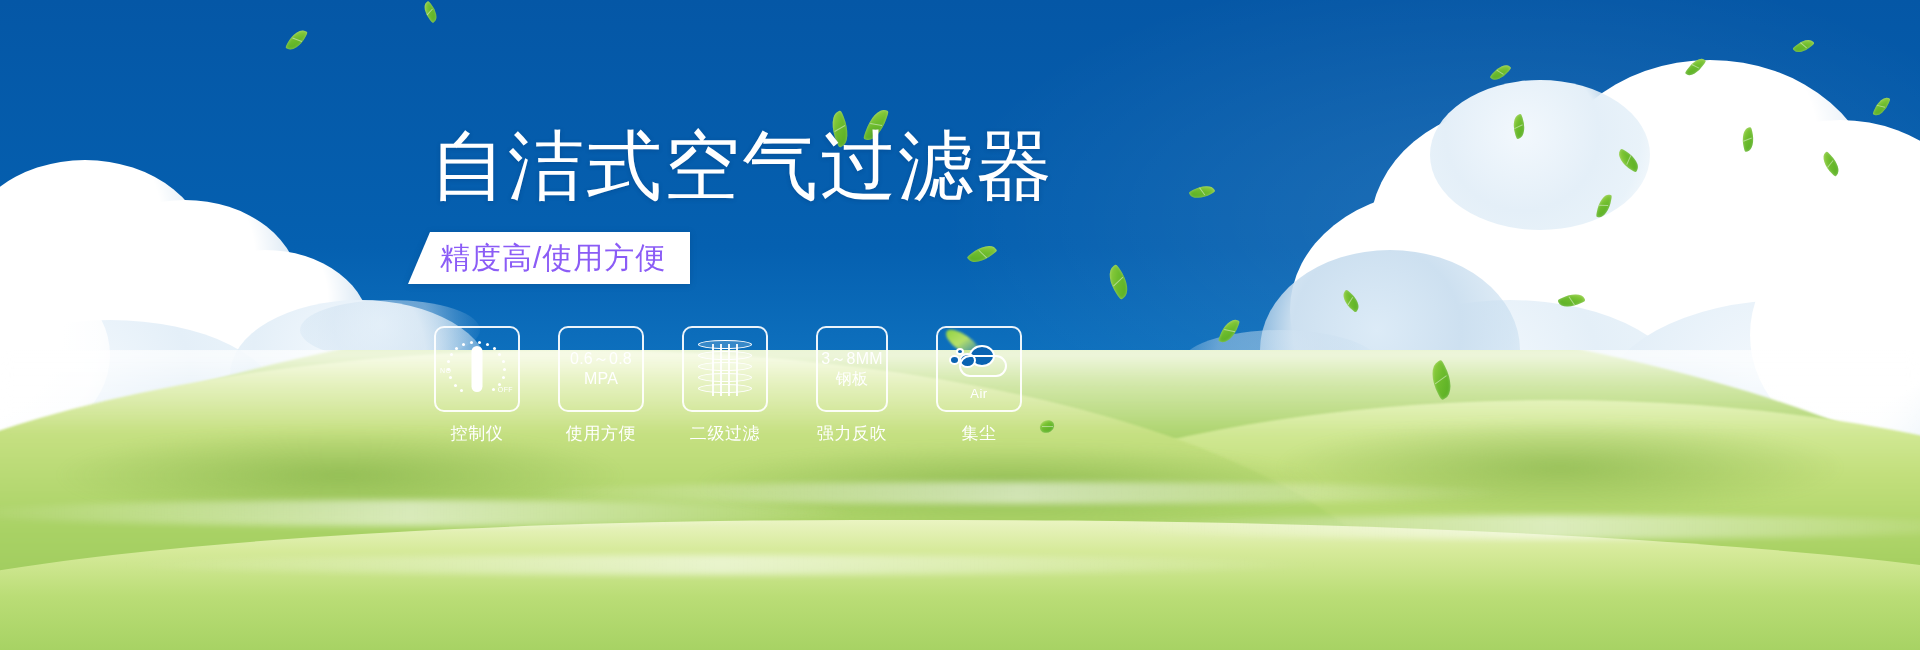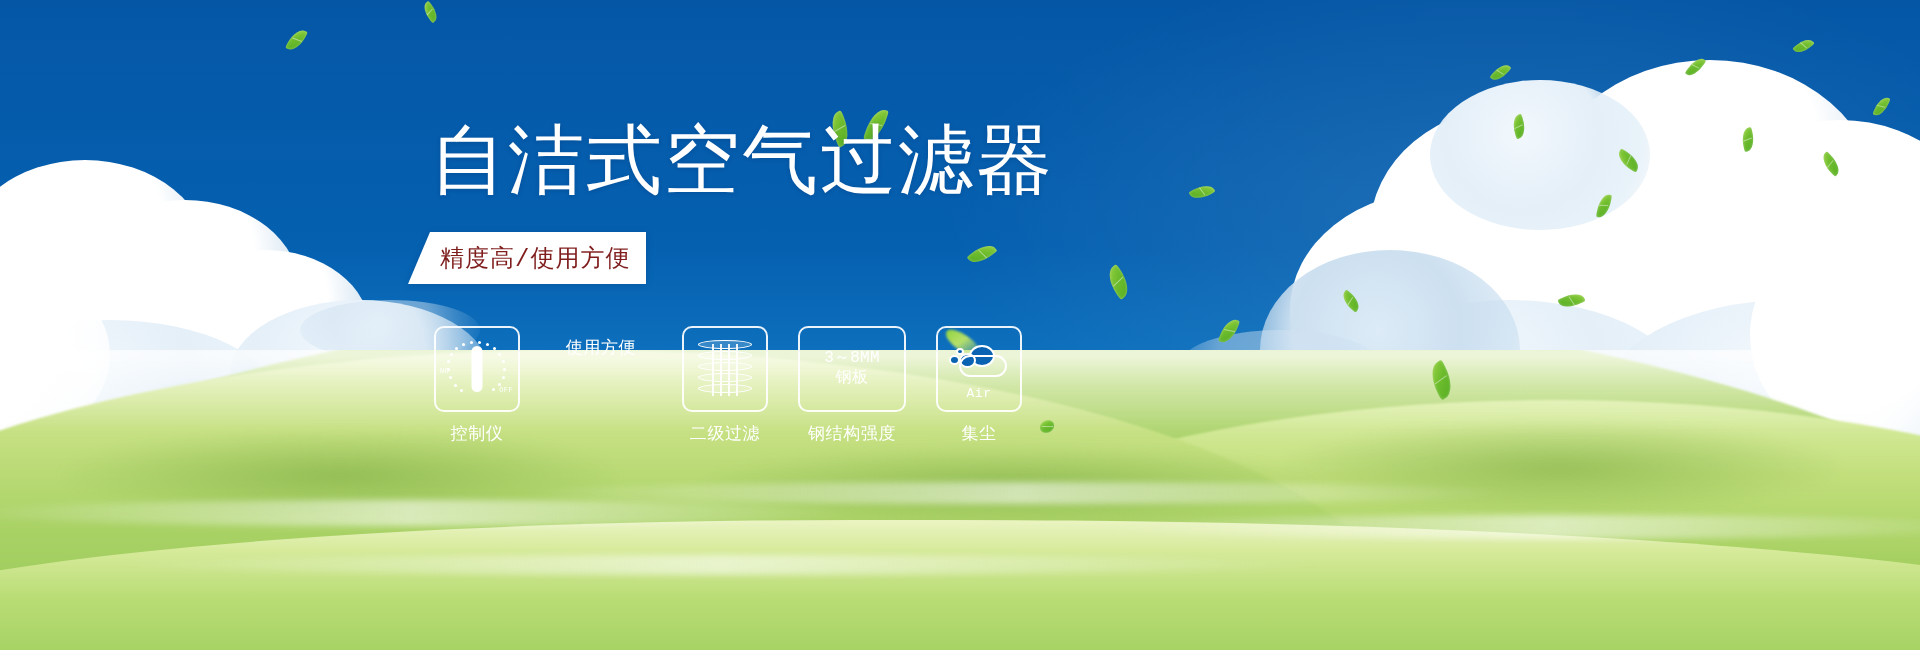--- a/index.html
+++ b/index.html
@@ -87,21 +87,21 @@
   }
   .leaf::after{
     content:"";
     position:absolute; left:12%; top:46%;
     width:76%; height:1px;
     background:rgba(255,255,255,.45);
     transform:rotate(-8deg);
   }
 
   
-  .content{ position:absolute; left:0; top:0; width:1920px; height:650px;font-family:Liberation Mono, monospace; }
+  .content{ position:absolute; left:0; top:0; width:1920px; height:650px; }
 
   .title{
     position:absolute; left:430px; top:128px;
     font-size:76px; line-height:1.0;
     color:#ffffff;
     letter-spacing:2px;
     font-weight:400;
     white-space:nowrap;
     text-shadow:0 1px 4px rgba(0,40,90,.25);
   }
@@ -117,24 +117,24 @@
     color:#ffffff;
     font-size:24px;
     display:flex; align-items:center;
     padding:0 28px 0 22px;
     letter-spacing:1px;
     clip-path:polygon(0 0, 100% 0, calc(100% - 22px) 100%, 0 100%);
     padding-right:42px;
   }
   .badge-right{
     background:#ffffff;
-    color:#7f1d1d;
-    font-size:24px;
+    color:#8b5cf6;
+    font-size:30px;
     display:flex; align-items:center;
-    padding:0 16px 0 10px;
+    padding:0 24px 0 10px;
     letter-spacing:1px;
     margin-left:-22px;
     clip-path:polygon(22px 0, 100% 0, 100% 100%, 0 100%);
     padding-left:32px;
   }
 
   .features{
     position:absolute; left:434px; top:326px;
     display:flex; gap:38px;
   }
@@ -149,21 +149,21 @@
     position:relative;
     overflow:hidden;
   }
   .feature-box .txt{
     font-size:16px; line-height:1.22; text-align:center; letter-spacing:.2px;
   }
   .feature-label{
     margin-top:10px;
     font-size:17px; color:#ffffff; white-space:nowrap; letter-spacing:.6px;
   }
-  .feature.wide, .feature.wide .feature-box{ width:108px; }
+  .feature.wide, .feature.wide .feature-box{ width:72px; }
   .feature.wide{ width:92px; }
 
   
   .gauge{ position:relative; width:72px; height:66px; }
   .gauge .needle{
     position:absolute; left:50%; top:10px; transform:translateX(-50%);
     width:11px; height:46px; border-radius:6px; background:#ffffff;
   }
   .gauge .dot{ position:absolute; width:3.4px; height:3.4px; border-radius:50%; background:#ffffff; }
   .gauge .no,.gauge .off{ position:absolute; font-size:7px; color:#ffffff; letter-spacing:.4px; }
@@ -325,20 +325,24 @@
             <div class="dot" style="left:13px; top:48px;"></div>
             <div class="dot" style="left:19px; top:53px;"></div>
             <span class="no">NO</span>
             <span class="off">OFF</span>
           </div>
         </div>
         <div class="feature-label">控制仪</div>
       </div>
 
       <div class="feature">
+        <div class="feature-box">
+          <div class="txt">0.6～0.8</div>
+          <div class="txt">MPA</div>
+        </div>
         <div class="feature-label">使用方便</div>
       </div>
 
       <div class="feature">
         <div class="feature-box">
           <div class="cart">
             <div class="bar" style="left:14px;"></div>
             <div class="bar" style="left:22px;"></div>
             <div class="bar" style="left:30px;"></div>
             <div class="bar" style="left:38px;"></div>
@@ -350,21 +354,21 @@
           </div>
         </div>
         <div class="feature-label">二级过滤</div>
       </div>
 
       <div class="feature wide">
         <div class="feature-box">
           <div class="txt">3～8MM</div>
           <div class="txt">钢板</div>
         </div>
-        <div class="feature-label">钢结构强度</div>
+        <div class="feature-label">强力反吹</div>
       </div>
 
       <div class="feature">
         <div class="feature-box">
           <div class="airicon">
             <div class="streak"></div>
             <div class="cbump b1"></div>
             <div class="cbump b2"></div>
             <div class="cbody"></div>
             <div class="mask"></div>

